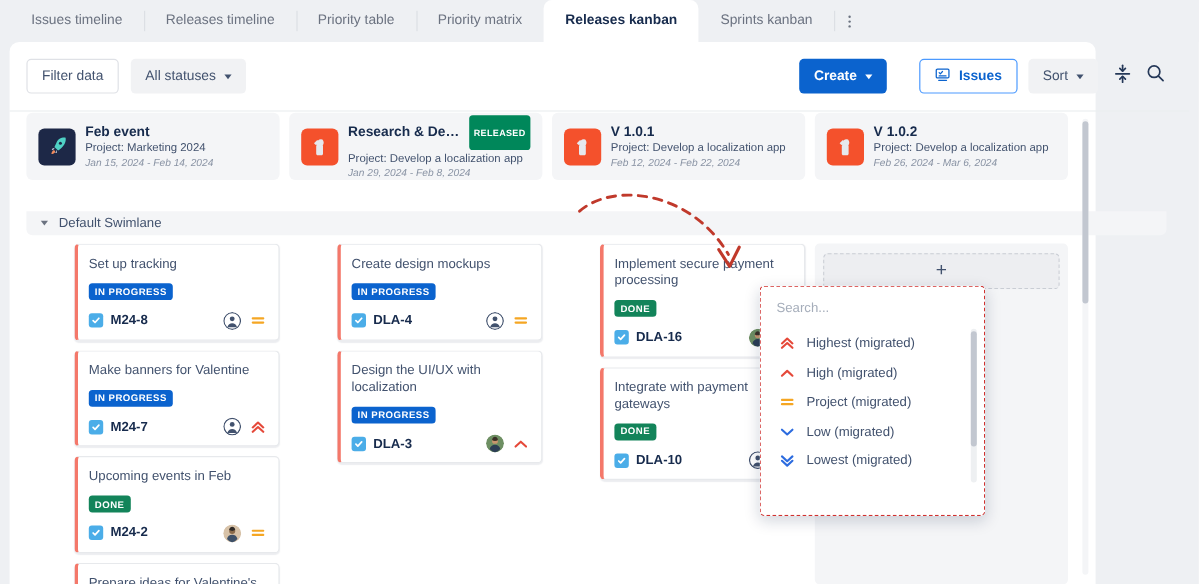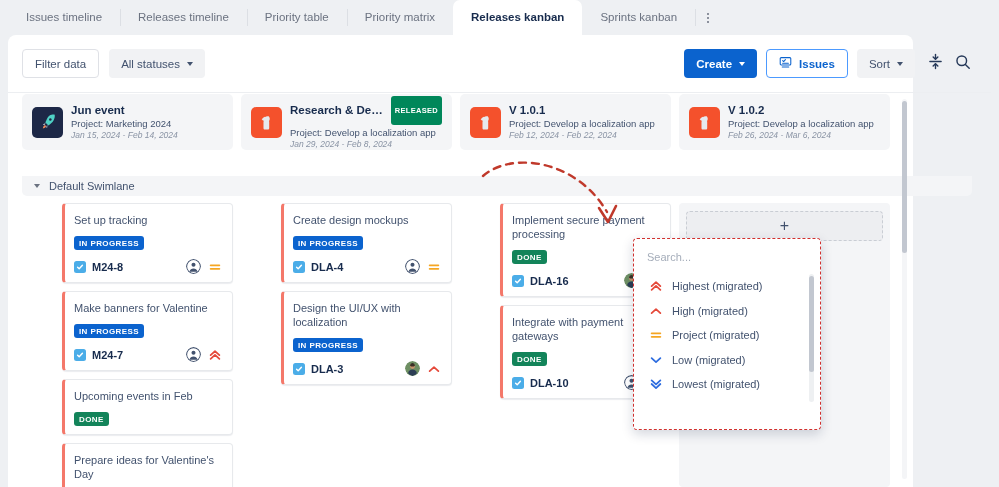--- a/index.html
+++ b/index.html
@@ -269,21 +269,21 @@
       <div class="btn btn-outline" style="margin-right:10px;">
         <span>Filter data</span>
       </div>
       <div class="btn btn-grey">
         <span>All statuses</span>
         <span class="caret"></span>
       </div>
 
       <div class="spacer"></div>
 
-      <div class="btn btn-primary" style="margin-right:9px;">
+      <div class="btn btn-primary" style="margin-right:27px;">
         <span>Create</span>
         <span class="caret"></span>
       </div>
 
       <div class="btn btn-issues" style="margin-right:9px;">
         <span>
           <svg width="13" height="13" viewBox="0 0 16 16" fill="none" stroke="#0b63ce" stroke-width="1.3">
             <rect x="1.5" y="2" width="13" height="9" rx="1.2"></rect>
             <path d="M4 13.5h8" stroke-linecap="round"></path>
             <path d="M4.5 5.6l1.2 1.2 2.2-2.4" stroke-linecap="round" stroke-linejoin="round"></path>
@@ -325,21 +325,21 @@
         <div class="rel-ico rocket">
           <svg width="20" height="20" viewBox="0 0 24 24" fill="none">
             <path d="M13.5 4.5c3.5-2 6.5-1.2 6.5-1.2s.8 3-1.2 6.5c-1.6 2.8-4.3 5-6.3 6.4l-3.7-3.7C10.2 10.5 11.3 5.8 13.5 4.5z" fill="#4fd1c5"></path>
             <circle cx="14.8" cy="8.9" r="1.5" fill="#1d2847"></circle>
             <path d="M9.2 13.4L6 14.6l1.3 1.2zM11.1 15.3l-1.3 3.2 1.3.2z" fill="#dfe6ee"></path>
             <path d="M7.2 16.4c-1.2 1.2-1.4 3.3-1.4 3.3s2.1-.2 3.3-1.4c.6-.7.6-1.5 0-2-.6-.5-1.3-.5-1.9.1z" fill="#f08a5d"></path>
           </svg>
         </div>
         <div class="rel-txt">
           <div class="rel-title-row">
-            <span class="rel-title">Jun event</span>
+            <span class="rel-title">Feb event</span>
           </div>
           <div class="rel-proj">Project: Marketing 2024</div>
           <div class="rel-dates">Jan 15, 2024 - Feb 14, 2024</div>
         </div>
       </div>
 
       <div class="rel">
         <div class="rel-ico wrench">
           <svg width="19" height="19" viewBox="0 0 24 24" fill="none">
             <path d="M14.8 4.2a5 5 0 00-6.2 6.2l-.4.4v8.4c0 .9.7 1.6 1.6 1.6h4c.9 0 1.6-.7 1.6-1.6v-8.4l-.4-.4a5 5 0 00-.2-6.2z" fill="#e6e9ee"></path>
@@ -453,20 +453,46 @@
                     <path d="M3 12.4L8 7.8l5 4.6"></path>
                   </svg>
                 </span>
             </div>
           </div>
         </div>
 
         <div class="card">
           <div class="card-title">Upcoming events in Feb</div>
           <span class="badge done">DONE</span>
+          <div class="card-foot">
+            <div class="key-wrap">
+              <span class="chk">
+                  <svg width="8" height="8" viewBox="0 0 10 10" fill="none" stroke="#fff" stroke-width="1.8" stroke-linecap="round" stroke-linejoin="round">
+                    <path d="M2 5.2l2 2 4-4.4"></path>
+                  </svg>
+                </span>
+              <span class="key">M24-2</span>
+            </div>
+            <div class="foot-right">
+              <span>
+                  <svg class="avatar avatar-photo" viewBox="0 0 20 20">
+                    <circle cx="10" cy="10" r="10" fill="#d7c2a8"></circle>
+                    <path d="M10 11.6c3 0 5.2 1.8 5.8 4.6A10 10 0 0110 20a10 10 0 01-5.8-3.8c.6-2.8 2.8-4.6 5.8-4.6z" fill="#3d5068"></path>
+                    <circle cx="10" cy="7.4" r="3.4" fill="#8a6a4a"></circle>
+                    <path d="M6.6 6c.4-2.4 2-3.4 3.4-3.4s3 1 3.4 3.4c-1 .9-2.1 1.2-3.4 1.2S7.6 6.9 6.6 6z" fill="#2f2a26"></path>
+                  </svg>
+                </span>
+              <span>
+                  <svg class="prio" viewBox="0 0 16 16">
+                    <rect x="2" y="5" width="12" height="2.1" rx="1" fill="#f5a623"></rect>
+                    <rect x="2" y="9" width="12" height="2.1" rx="1" fill="#f5a623"></rect>
+                  </svg>
+                </span>
+            </div>
+          </div>
         </div>
 
         <div class="card" style="padding-bottom:14px;">
           <div class="card-title">Prepare ideas for Valentine's Day</div>
         </div>
       </div>
 
       <div class="col">
         <div class="card">
           <div class="card-title">Create design mockups</div>

